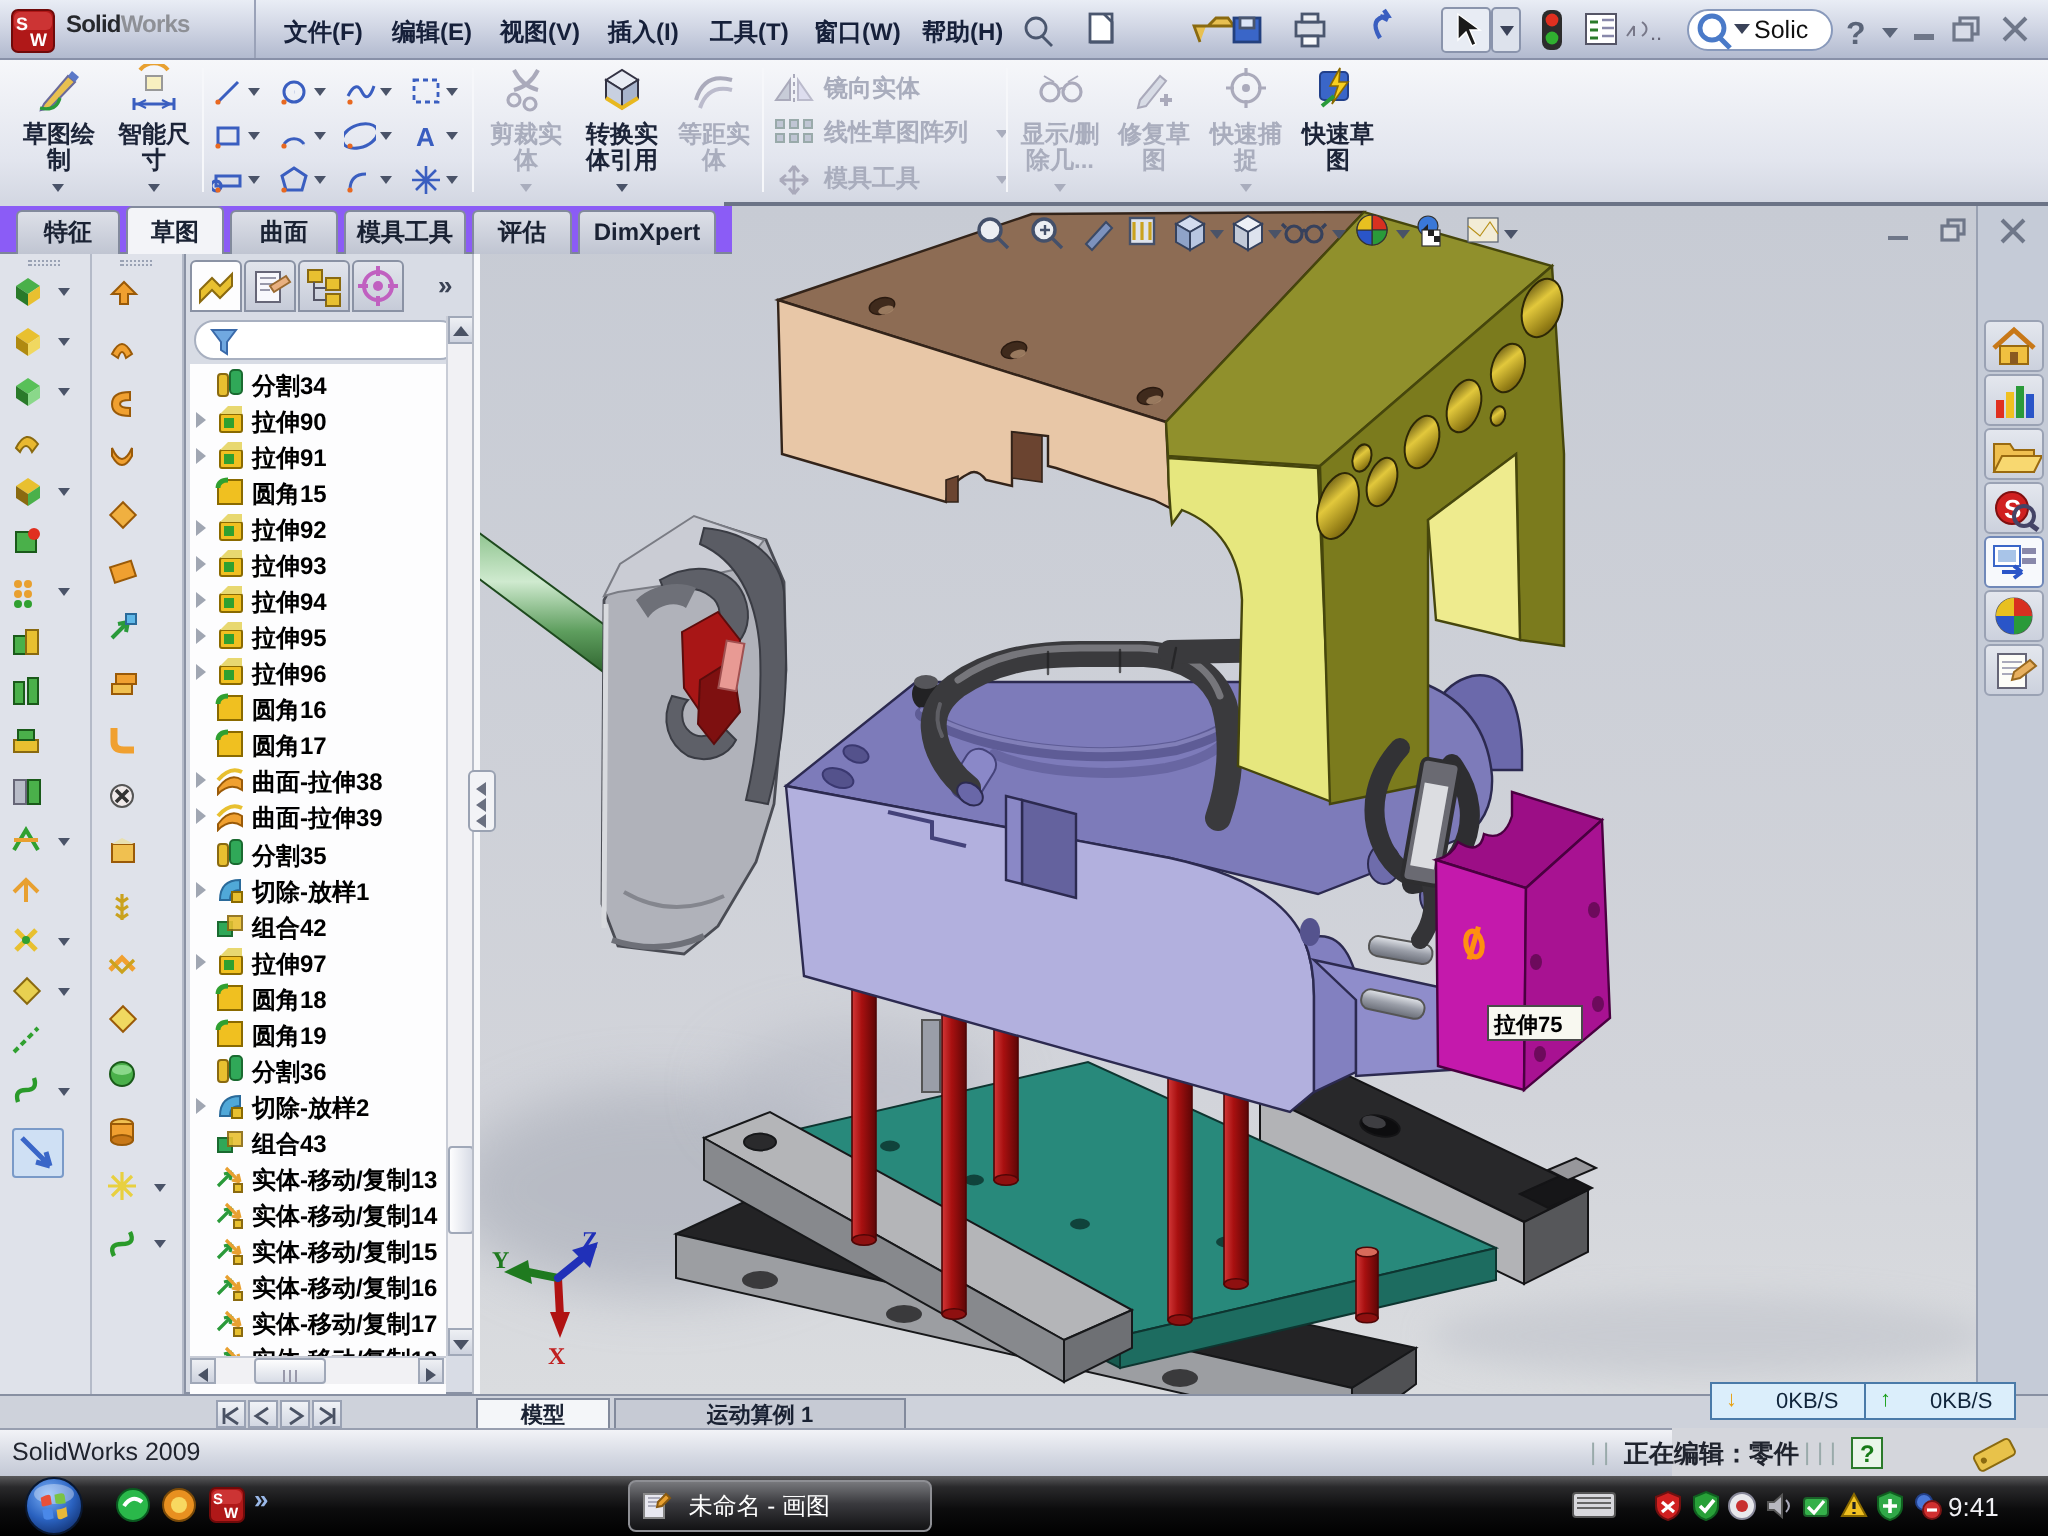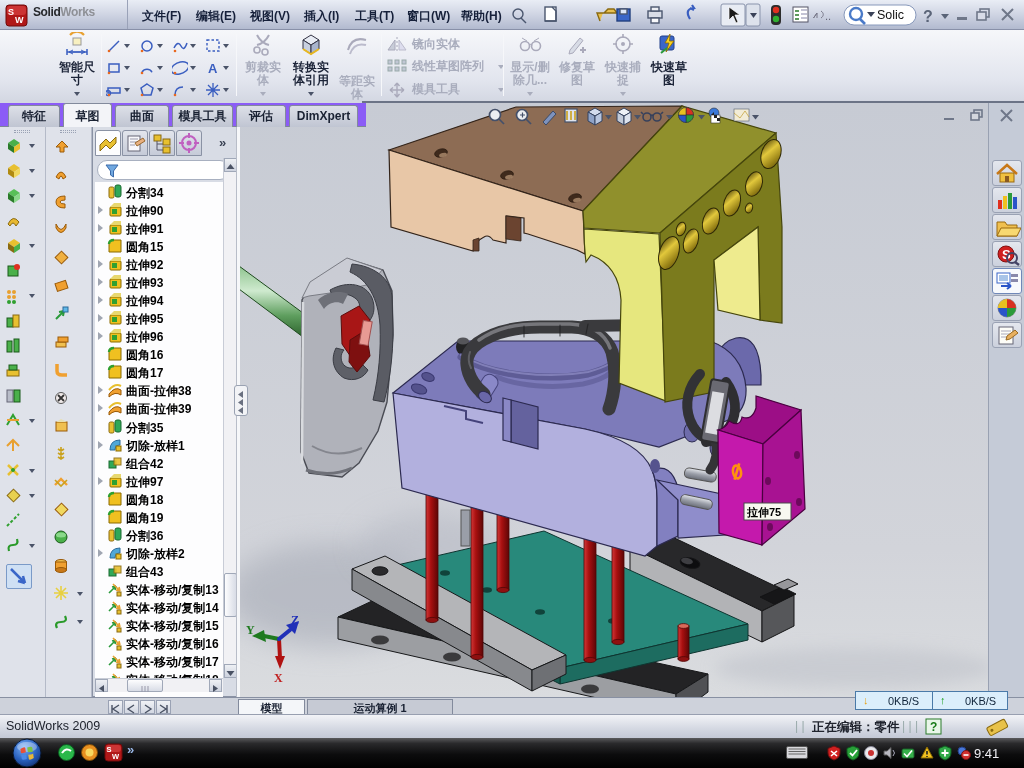--- a/index.html
+++ b/index.html
@@ -19,21 +19,21 @@
 .tab.act{background:#f3f4f8;top:0;height:24px;line-height:25px;z-index:6}
 #tabline{left:0;top:100px;width:1024px;height:3px;background:#d3d7e2;z-index:4}
 .lcol{top:127px;height:570px;background:#dfe2ea;z-index:3}
 .icn{position:absolute;width:17px;height:17px}
 #fmpanel{left:92px;top:127px;width:147px;height:570px;background:#d8dce5;border:1px solid #8a92a4;border-top:none;z-index:3}
 .fmtab{position:absolute;top:3px;width:26px;height:26px;background:linear-gradient(#e2e5ec,#c6cbd8);border:1px solid #8a92a4;border-radius:3px 3px 0 0}
 .fmtab.act{background:#fdfdfe}
 #tree{position:absolute;left:2px;top:55px;width:128px;height:583px;background:#fdfdfe;overflow:hidden}
 .trow{position:absolute;left:0;height:18px;font-size:12px;color:#000;white-space:nowrap;font-weight:bold}
 .texp{position:absolute;width:0;height:0;border-top:4px solid transparent;border-bottom:4px solid transparent;border-left:5px solid #9aa0ae}
-#statusbar{left:0;top:714px;width:1024px;height:24px;background:linear-gradient(#f2f3f7,#d4d8e2 60%,#c4c9d6);border-top:1px solid #989fb0;z-index:8}
+#statusbar{left:0;top:714px;width:836px;height:24px;background:linear-gradient(#f2f3f7,#d4d8e2 60%,#c4c9d6);border-top:1px solid #989fb0;z-index:8}
 #taskbar{left:0;top:738px;width:1024px;height:30px;background:linear-gradient(#5a5a5c,#2a2a2c 18%,#0c0c0d 55%,#000);z-index:9}
 .tskbtn{position:absolute;top:2px;height:26px;border-radius:4px;background:linear-gradient(#77787c,#3a3a3e 45%,#121214);border:1px solid #8e8f94;color:#fff;font-size:12px;line-height:24px}
 #modelstrip{left:0;top:697px;width:1024px;height:17px;background:#ced2db;border-top:1px solid #8890a2;z-index:7}
 .mtab{position:absolute;top:1px;height:16px;font-size:11px;color:#1a2233;font-weight:bold;text-align:center;line-height:16px;border:1px solid #828a9c;border-bottom:none}
 #taskpane{left:988px;top:103px;width:36px;height:594px;background:#c5cbd7;border-left:1px solid #99a1b2;z-index:4}
 .tpbtn{position:absolute;left:3px;width:30px;height:26px;background:linear-gradient(#e4e7ee,#ccd1dd);border:1px solid #9aa2b4;border-radius:3px}
 .tpbtn.sel{background:#f7f9fc;border-color:#7088b8}
 #netbox{left:855px;top:691px;width:153px;height:19px;background:#dbeefb;border:1px solid #4a7aa8;z-index:10;font-size:11px;color:#10243a}
 </style></head>
 <body>
@@ -92,20 +92,29 @@
   <text x="418" y="19" font-size="16" font-weight="bold" fill="#5a6478">?</text>
   <path d="M436 11 l8 0 -4 5 z" fill="#5a6478"></path>
   <rect x="452" y="14" width="10" height="3" fill="#6f7789"></rect>
   <rect x="475" y="6" width="9" height="8" fill="none" stroke="#6f7789" stroke-width="1.6"></rect>
       <rect x="472" y="9" width="9" height="8" fill="#d8dce8" stroke="#6f7789" stroke-width="1.6"></rect>
   <path d="M497 6 l11 11 M508 6 l-11 11" stroke="#6f7789" stroke-width="2"></path>
  </svg>
 </div>
 
 <div class="ab" id="toolbar">
+ <div class="ab" style="left:6px;top:2px;width:47px;height:68px">
+      <div class="ab" style="left:10px;top:0px;width:26px;height:24px"><svg width="26" height="24">
+          <path d="M6 20 L18 6 l3.5 3 L9 22 l-4.5 1 z" fill="#e8c050" stroke="#6a6a9a"></path>
+          <path d="M18 6 l3.5 3 2 -2.5 -3.5 -3 z" fill="#5a78c8"></path>
+          <path d="M4 22 q8 2 10 -5" stroke="#2a9a3a" fill="none" stroke-width="1.6"></path>
+        </svg></div>
+      <div class="tbtxt" style="position:absolute;left:0;top:29px;width:47px">草图绘<br>制</div>
+      <div class="dd" style="left:20px;top:60px"></div>
+    </div>
     <div class="ab" style="left:55px;top:2px;width:44px;height:68px">
       <div class="ab" style="left:9px;top:0px;width:26px;height:24px"><svg width="26" height="24">
           <path d="M3 20 L23 20 M3 17 v6 M23 17 v6" stroke="#3a5ec0" stroke-width="1.5"></path>
           <path d="M5 20 h16 m0 0 l-4 -2 m4 2 l-4 2 M5 20 l4 -2 m-4 2 l4 2" stroke="#3a5ec0" fill="none"></path>
           <path d="M6 3 a9 9 0 0 1 14 0" stroke="#e8a030" stroke-width="2" fill="none"></path>
           <rect x="9" y="6" width="8" height="7" fill="#f8f0c0" stroke="#999"></rect>
         </svg></div>
       <div class="tbtxt" style="position:absolute;left:0;top:29px;width:44px">智能尺<br>寸</div>
       <div class="dd" style="left:19px;top:60px"></div>
     </div>
@@ -185,21 +194,21 @@
           <path d="M5 17 L13 22 L21 17" stroke="#e8b820" stroke-width="2" fill="none"></path>
         </svg></div>
       <div class="tbtxt" style="position:absolute;left:0;top:29px;width:46px">转换实<br>体引用</div>
       <div class="dd" style="left:20px;top:60px"></div>
     </div>
     <div class="ab" style="left:336px;top:2px;width:42px;height:68px">
       <div class="ab" style="left:8px;top:0px;width:26px;height:24px"><svg width="26" height="24">
           <path d="M4 18 Q8 4 22 8" stroke="#aab" stroke-width="2" fill="none"></path>
           <path d="M6 22 Q10 10 22 13" stroke="#bbc" stroke-width="2" fill="none"></path>
         </svg></div>
-      <div class="tbtxt dis" style="position:absolute;left:0;top:43px;width:42px">等距实<br>体</div>
+      <div class="tbtxt dis" style="position:absolute;left:0;top:29px;width:42px">等距实<br>体</div>
     </div>
     <div class="sep" style="left:381px"></div>
     <div class="ab" style="left:386px;top:6px;width:22px;height:18px"><svg width="22" height="18">
         <path d="M11 1 v16" stroke="#aab" stroke-dasharray="2 2"></path>
         <polygon points="2,14 9,4 9,14" fill="#c8ccd8" stroke="#aab"></polygon>
         <polygon points="20,14 13,4 13,14" fill="#dde" stroke="#bbc"></polygon>
       </svg></div>
     <div class="tx tbtxt dis" style="left:412px;top:8px">镜向实体</div>
     <div class="ab" style="left:386px;top:28px;width:22px;height:18px"><svg width="22" height="18">
         <g fill="#c0c6d4" stroke="#9aa">
@@ -1167,20 +1176,27 @@
       <circle cx="8.5" cy="8.5" r="8" fill="#e89020" stroke="#7a4a08"></circle>
       <circle cx="8.5" cy="8.5" r="4" fill="#f8d860"></circle>
     </svg>
     <svg class="ab" style="left:104px;top:5px" width="19" height="19">
       <rect x="1" y="1" width="17" height="17" rx="3" fill="#b01818" stroke="#700a0a"></rect>
       <rect x="2" y="2" width="15" height="7" rx="3" fill="#d84040" opacity=".7"></rect>
       <text x="2.5" y="9" font-size="7.5" font-weight="bold" fill="#fff">S</text>
       <text x="8" y="16" font-size="7.5" font-weight="bold" fill="#fff">W</text>
     </svg>
     <div class="tx" style="left:127px;top:4px;color:#9ab8e8;font-weight:bold;font-size:13px">»</div>
+    <div class="tskbtn" style="left:314px;width:152px;padding-left:6px">
+<svg width="15" height="15" style="vertical-align:-3px">
+        <rect x="1" y="2" width="10" height="12" fill="#e8e8f0" stroke="#888"></rect>
+        <path d="M3 4 h6 M3 6 h6 M3 8 h4" stroke="#99a" stroke-width="0.8"></path>
+        <path d="M8 6 l4 -4 2 2 -4 4 -2.5 0.5 z" fill="#e8a030" stroke="#8a5a10"></path>
+      </svg>
+<span style="margin-left:5px">未命名 - 画图</span></div>
     <svg class="ab" style="left:786px;top:8px" width="22" height="13">
       <rect x="0.5" y="0.5" width="21" height="12" rx="1.5" fill="#d8d8dc" stroke="#555"></rect>
       <path d="M2.5 3 h17 M2.5 5.5 h17 M2.5 8 h17" stroke="#666" stroke-width="1.1"></path>
     </svg>
     <svg class="ab" style="left:826px;top:7px" width="16" height="16">
       <g>
         <path d="M8 1 L14 3.5 V8 Q14 13 8 15 Q2 13 2 8 V3.5 Z" fill="#d02020" stroke="#701010"></path>
         <path d="M5 6 l6 5 M11 6 l-6 5" stroke="#fff" stroke-width="1.6"></path>
       </g>
     </svg>

